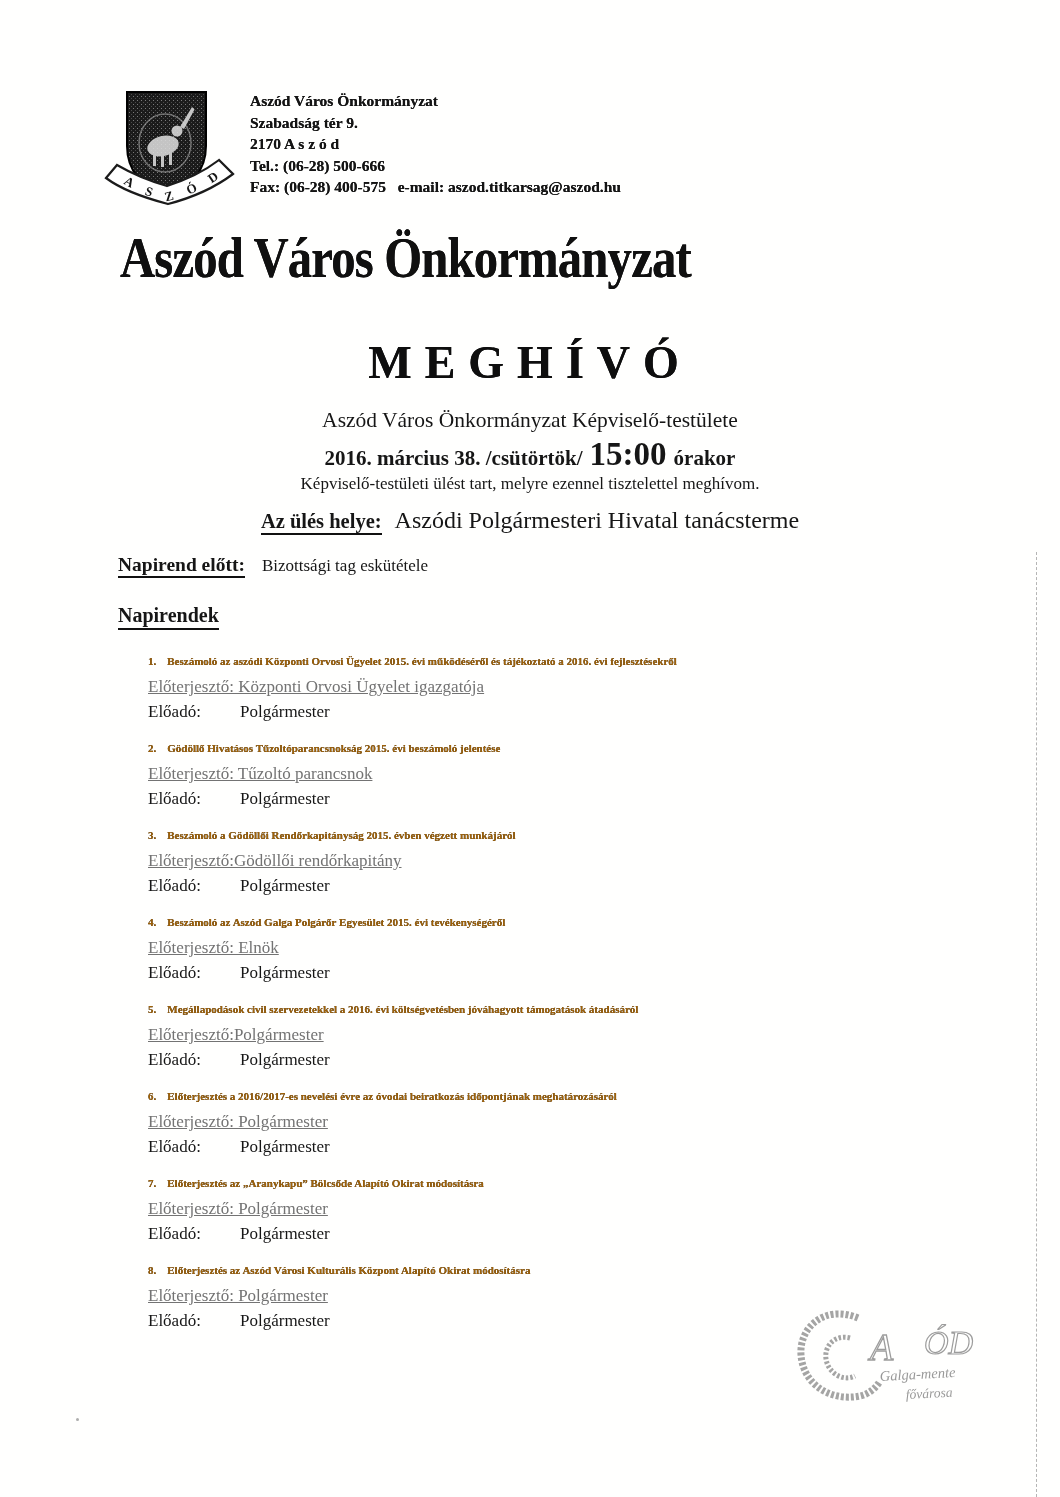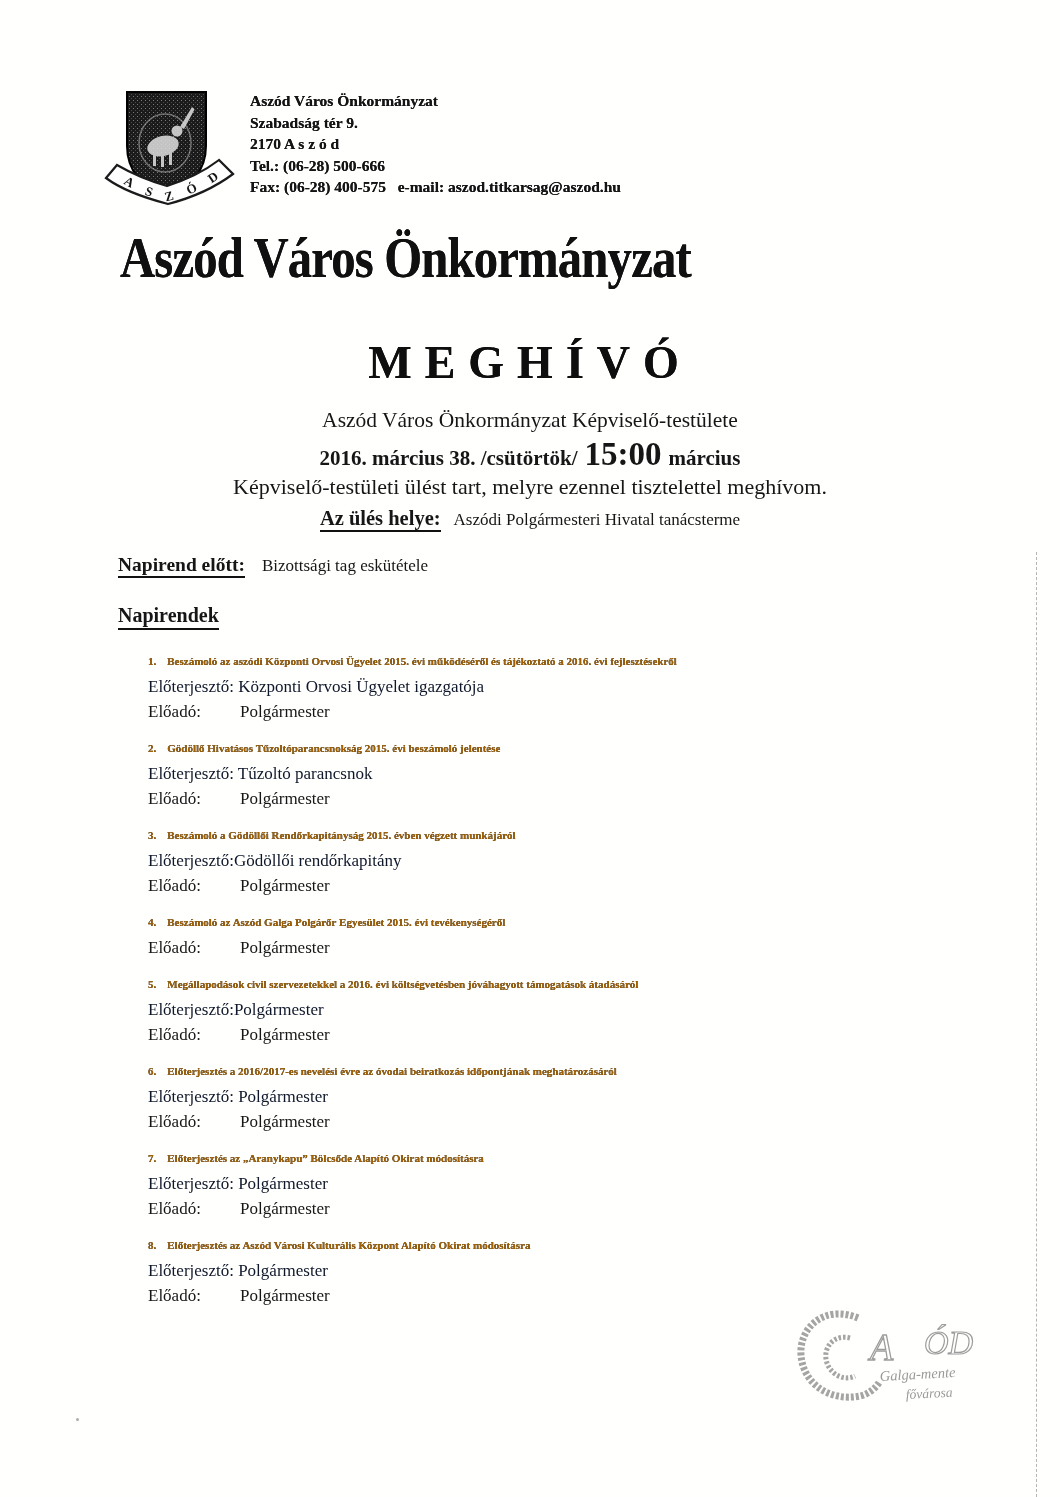--- a/index.html
+++ b/index.html
@@ -34,47 +34,47 @@
   }
   
   .center-line { position: absolute; left: 0; right: 0; text-align: center; }
   .meghivo {
     top: 336px; font-size: 46px; font-weight: bold;
     letter-spacing: 13px; color: #0e0e0e; text-shadow: 0 0 0.6px #111;
   }
   .inv-line1 { top: 408px; font-size: 21.5px; }
   .inv-date  { top: 437px; font-size: 21px; font-weight: bold; line-height: 34px; }
   .inv-time  { font-size: 33px; margin: 8px 7px; }
-  .inv-line3 { top: 474px; font-size: 22px; }
+  .inv-line3 { top: 474px; font-size: 17px; }
   .inv-loc   { top: 507px; font-size: 20.5px; }
   .loc-label {
     font-weight: bold; border-bottom: 2.5px solid #111;
     padding-bottom: 1px; margin-right: 13px;
   }
-  .loc-value { font-size: 17px; }
+  .loc-value { font-size: 24px; }
   
   .pre-agenda { position: absolute; left: 118px; top: 554px; font-size: 19.5px; }
   .pre-label {
     font-weight: bold; border-bottom: 2.5px solid #111; padding-bottom: 1px;
   }
   .pre-value { font-weight: normal; font-size: 17px; margin-left: 17px; }
   .agenda-heading {
     position: absolute; left: 118px; top: 604px;
     font-size: 20px; font-weight: bold;
     border-bottom: 2.5px solid #111; padding-bottom: 1px;
   }
   
   .agenda { position: absolute; left: 148px; top: 649px; width: 774px; }
   .agenda-item { margin-bottom: 12px; font-size: 17px; line-height: 25px; }
   .agenda-title {
     font-weight: bold; font-size: 11px; text-align: justify;
     color: #a16207; text-shadow: 0 0 0.4px #222;
   }
   .agenda-num { margin-right: 11px; }
-  .agenda-presenter { color: #0f172a; }
+  .agenda-presenter { color: #737373; text-decoration: underline; }
   .spk-label { display: inline-block; width: 92px; }
   
   .stamp {
     position: absolute; left: 786px; top: 1298px;
     width: 218px; height: 118px; opacity: 0.55;
   }
   .scan-line {
     position: absolute; left: 1036px; top: 552px; height: 945px; width: 0;
     border-left: 1.5px dashed #8f8f8f; opacity: 0.65;
   }
@@ -116,21 +116,21 @@
     <div>2170 A s z ó d</div>
     <div>Tel.: (06-28) 500-666</div>
     <div>Fax: (06-28) 400-575   e-mail: aszod.titkarsag@aszod.hu</div>
   </div>
 
   <div class="doc-title">Aszód Város Önkormányzat</div>
 
   <div class="center-line meghivo">MEGHÍVÓ</div>
   <div class="center-line inv-line1">Aszód Város Önkormányzat Képviselő-testülete</div>
   <div class="center-line inv-date">
-    <span>2016. március 38. /csütörtök/</span><span class="inv-time">15:00</span><span>március</span>
+    <span>2016. március 38. /csütörtök/</span><span class="inv-time">15:00</span><span>órakor</span>
   </div>
   <div class="center-line inv-line3">Képviselő-testületi ülést tart, melyre ezennel tisztelettel meghívom.</div>
   <div class="center-line inv-loc">
     <span class="loc-label">Az ülés helye:</span><span class="loc-value">Aszódi Polgármesteri Hivatal tanácsterme</span>
   </div>
 
   <div class="pre-agenda">
     <span class="pre-label">Napirend előtt:</span><span class="pre-value">Bizottsági tag eskütétele</span>
   </div>
 
@@ -161,20 +161,21 @@
       </div>
       <div class="agenda-presenter">Előterjesztő:Gödöllői rendőrkapitány</div>
       <div class="agenda-speaker">
         <span class="spk-label">Előadó:</span><span>Polgármester</span>
       </div>
     </div>
       <div class="agenda-item">
       <div class="agenda-title">
         <span class="agenda-num">4.</span><span>Beszámoló az Aszód Galga Polgárőr Egyesület 2015. évi tevékenységéről</span>
       </div>
+      <div class="agenda-presenter">Előterjesztő: Elnök</div>
       <div class="agenda-speaker">
         <span class="spk-label">Előadó:</span><span>Polgármester</span>
       </div>
     </div>
       <div class="agenda-item">
       <div class="agenda-title">
         <span class="agenda-num">5.</span><span>Megállapodások civil szervezetekkel a 2016. évi költségvetésben jóváhagyott támogatások átadásáról</span>
       </div>
       <div class="agenda-presenter">Előterjesztő:Polgármester</div>
       <div class="agenda-speaker">

